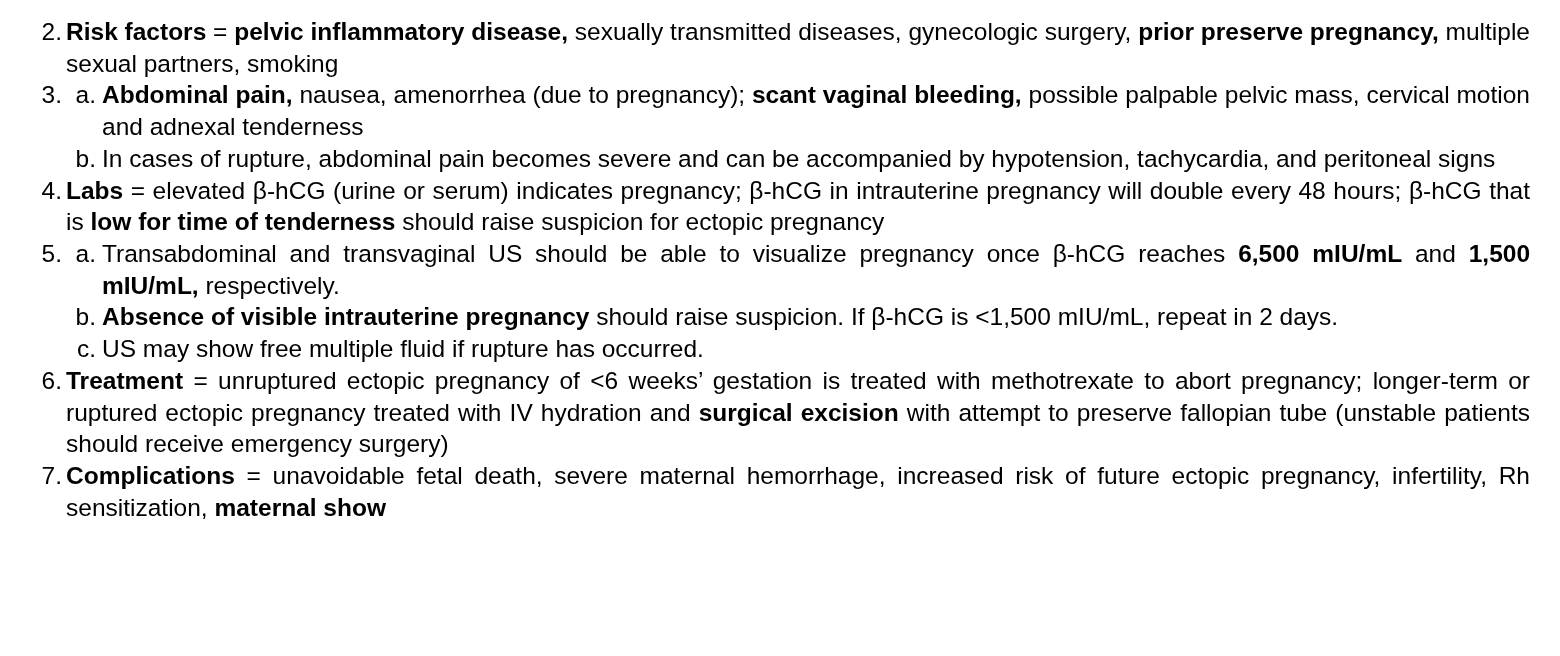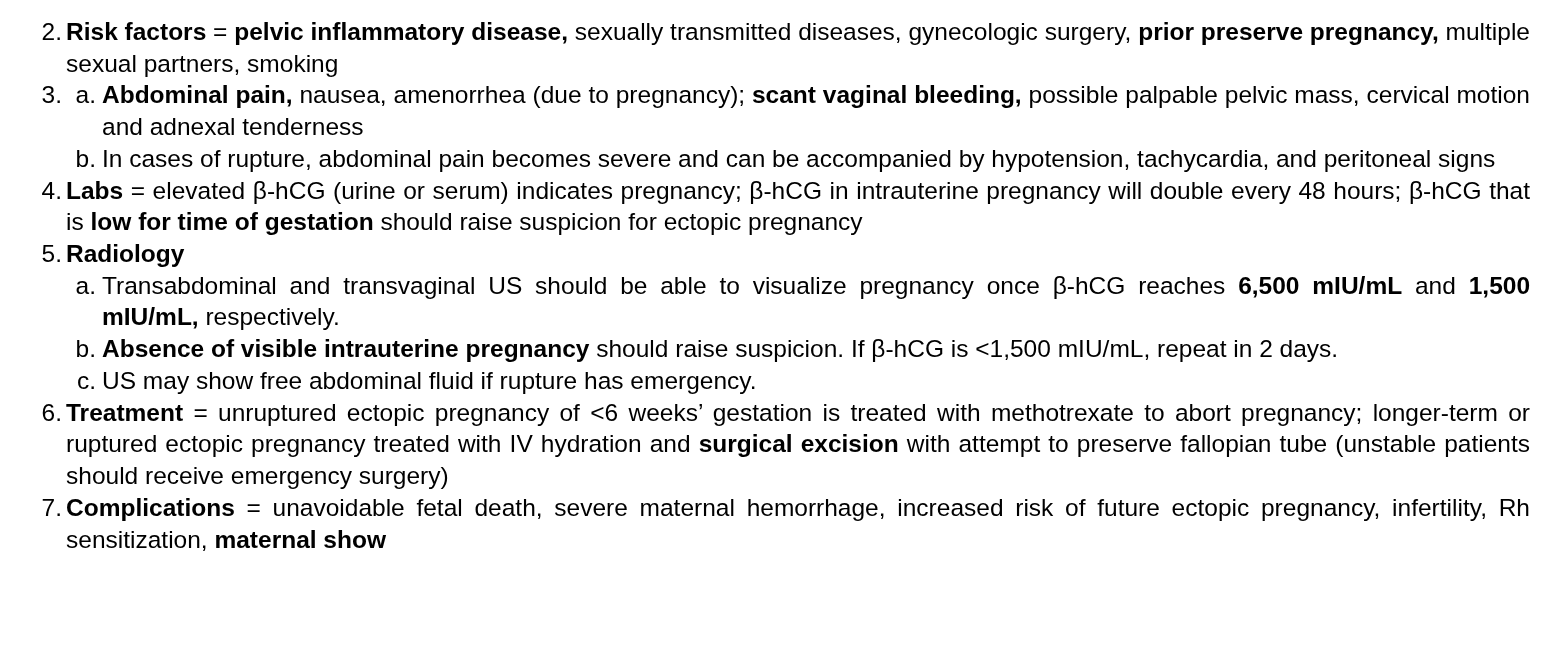--- a/index.html
+++ b/index.html
@@ -93,38 +93,37 @@
         </li>
         <li class="subitem">
           <span class="marker">b.</span>
           <span class="content lastline-noj">In cases of rupture, abdominal pain becomes severe and can be accompanied by hypotension, tachycardia, and peritoneal signs</span>
         </li>
       </ol>
     </li>
 
     <li class="item">
       <span class="marker">4.</span>
-      <span class="content lastline-noj"><b>Labs</b> = elevated β-hCG (urine or serum) indicates pregnancy; β-hCG in intrauterine pregnancy will double every 48 hours; β-hCG that is <b>low for time of gestation</b> should raise suspicion for ectopic pregnancy</span>
+      <span class="content lastline-noj"><b>Labs</b> = elevated β-hCG (urine or serum) indicates pregnancy; β-hCG in intrauterine pregnancy will double every 48 hours; β-hCG that is <b>low for time of tenderness</b> should raise suspicion for ectopic pregnancy</span>
     </li>
 
     <li class="item">
       <span class="marker">5.</span>
-      <span class="content lastline-noj"><b>Radiology</b></span>
       <ol class="sub">
         <li class="subitem">
           <span class="marker">a.</span>
           <span class="content lastline-noj">Transabdominal and transvaginal US should be able to visualize pregnancy once β-hCG reaches <b>6,500 mIU/mL</b> and <b>1,500 mIU/mL,</b> respectively.</span>
         </li>
         <li class="subitem">
           <span class="marker">b.</span>
           <span class="content lastline-noj"><b>Absence of visible intrauterine pregnancy</b> should raise suspicion. If β-hCG is &lt;1,500 mIU/mL, repeat in 2 days.</span>
         </li>
         <li class="subitem">
           <span class="marker">c.</span>
-          <span class="content lastline-noj">US may show free abdominal fluid if rupture has emergency.</span>
+          <span class="content lastline-noj">US may show free multiple fluid if rupture has occurred.</span>
         </li>
       </ol>
     </li>
 
     <li class="item">
       <span class="marker">6.</span>
       <span class="content lastline-noj"><b>Treatment</b> = unruptured ectopic pregnancy of &lt;6 weeks’ gestation is treated with methotrexate to abort pregnancy; longer-term or ruptured ectopic pregnancy treated with IV hydration and <b>surgical excision</b> with attempt to preserve fallopian tube (unstable patients should receive emergency surgery)</span>
     </li>
 
     <li class="item">

